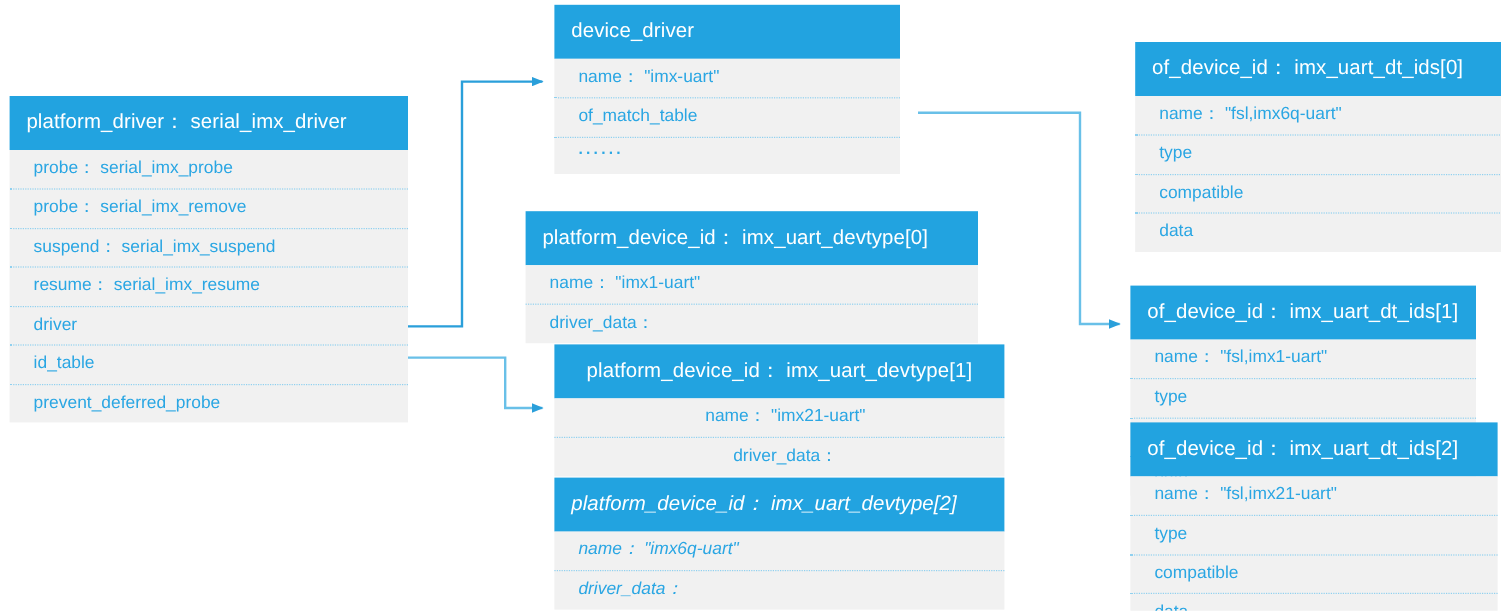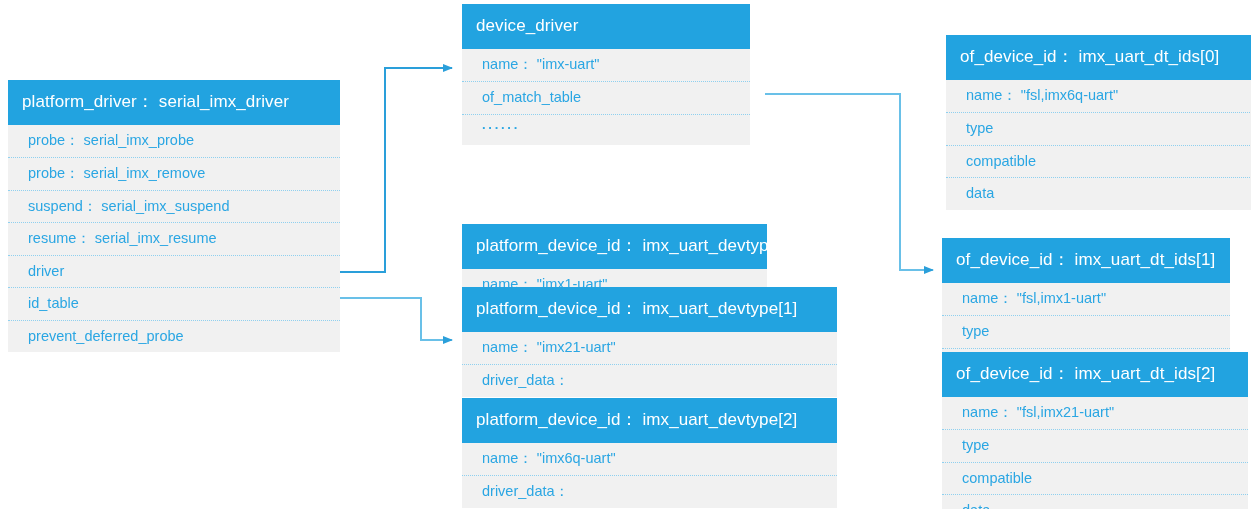--- a/index.html
+++ b/index.html
@@ -65,23 +65,23 @@
     position: absolute;
     left: 0; top: 0;
     width: 1251px;
     height: 509px;
     pointer-events: none;
   }
 
   
   #box-platform-driver { left: 8px;  top: 80px;  width: 332px; border-radius: 11px; }
   #box-device-driver   { left: 462px; top: 4px;   width: 288px; }
-  #box-pdid-0          { left: 462px; top: 176px; width: 305px; margin-top: 48px; }
-  #box-pdid-1          { left: 462px; top: 287px; width: 375px; }
-  #box-pdid-2          { left: 462px; top: 398px; width: 375px; }
+  #box-pdid-0          { left: 438px; top: 176px; width: 377px; }
+  #box-pdid-1          { left: 462px; top: 287px; width: 375px; text-align: center; }
+  #box-pdid-2          { left: 462px; top: 398px; width: 375px; font-style: italic; }
   #box-ofid-0          { left: 907px; top: 35px;  width: 306px; margin-left: 39px; }
   #box-ofid-1          { left: 942px; top: 194px; width: 288px; margin-top: 44px; }
   #box-ofid-2          { left: 942px; top: 352px; width: 306px; }
 </style>
 </head>
 <body>
 
 <div id="canvas">
 
   <svg class="connectors" viewBox="0 0 1251 509" xmlns="http://www.w3.org/2000/svg">

